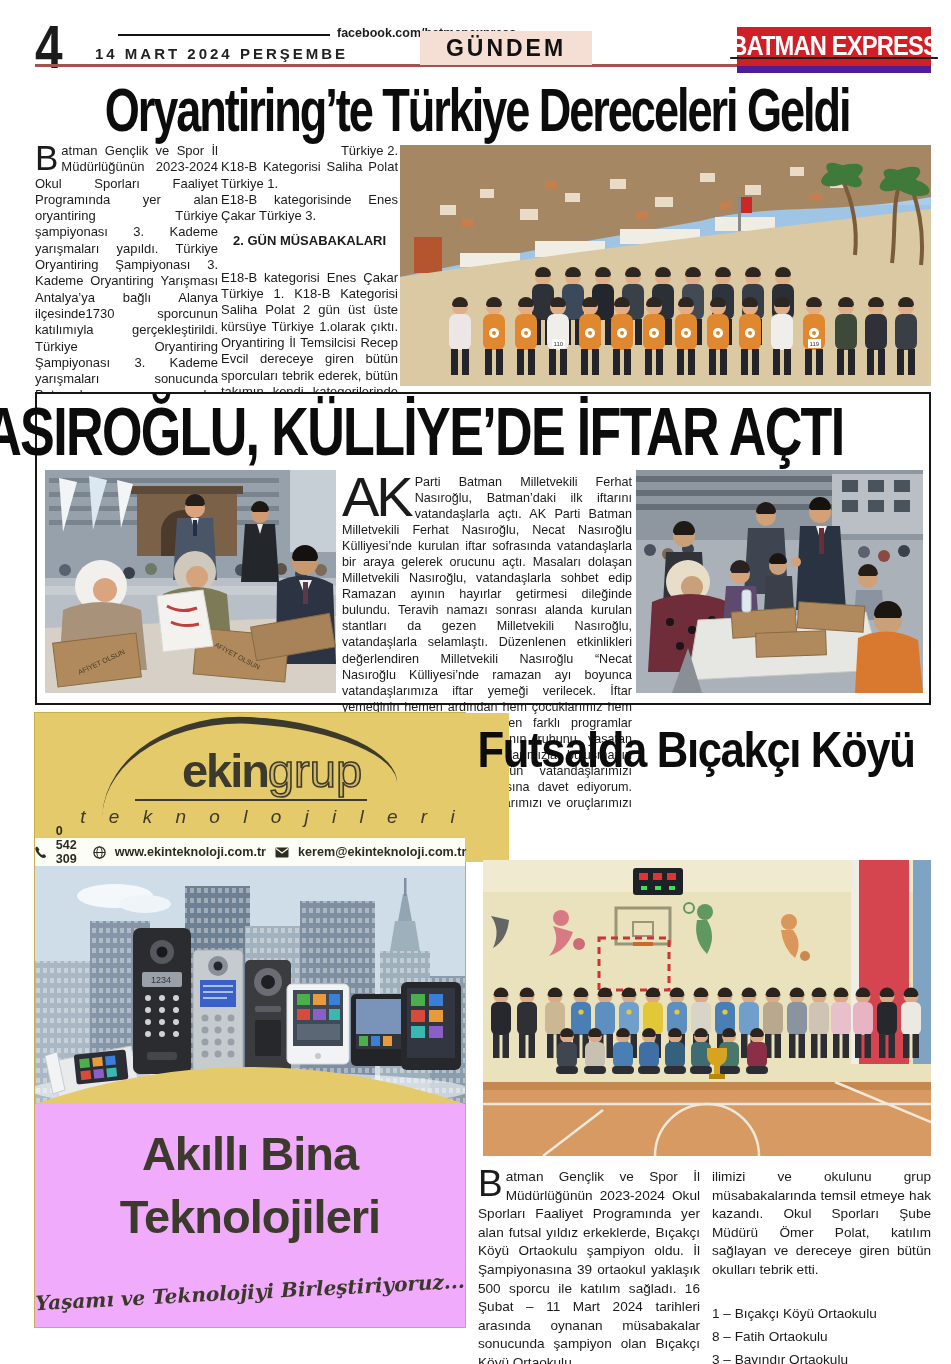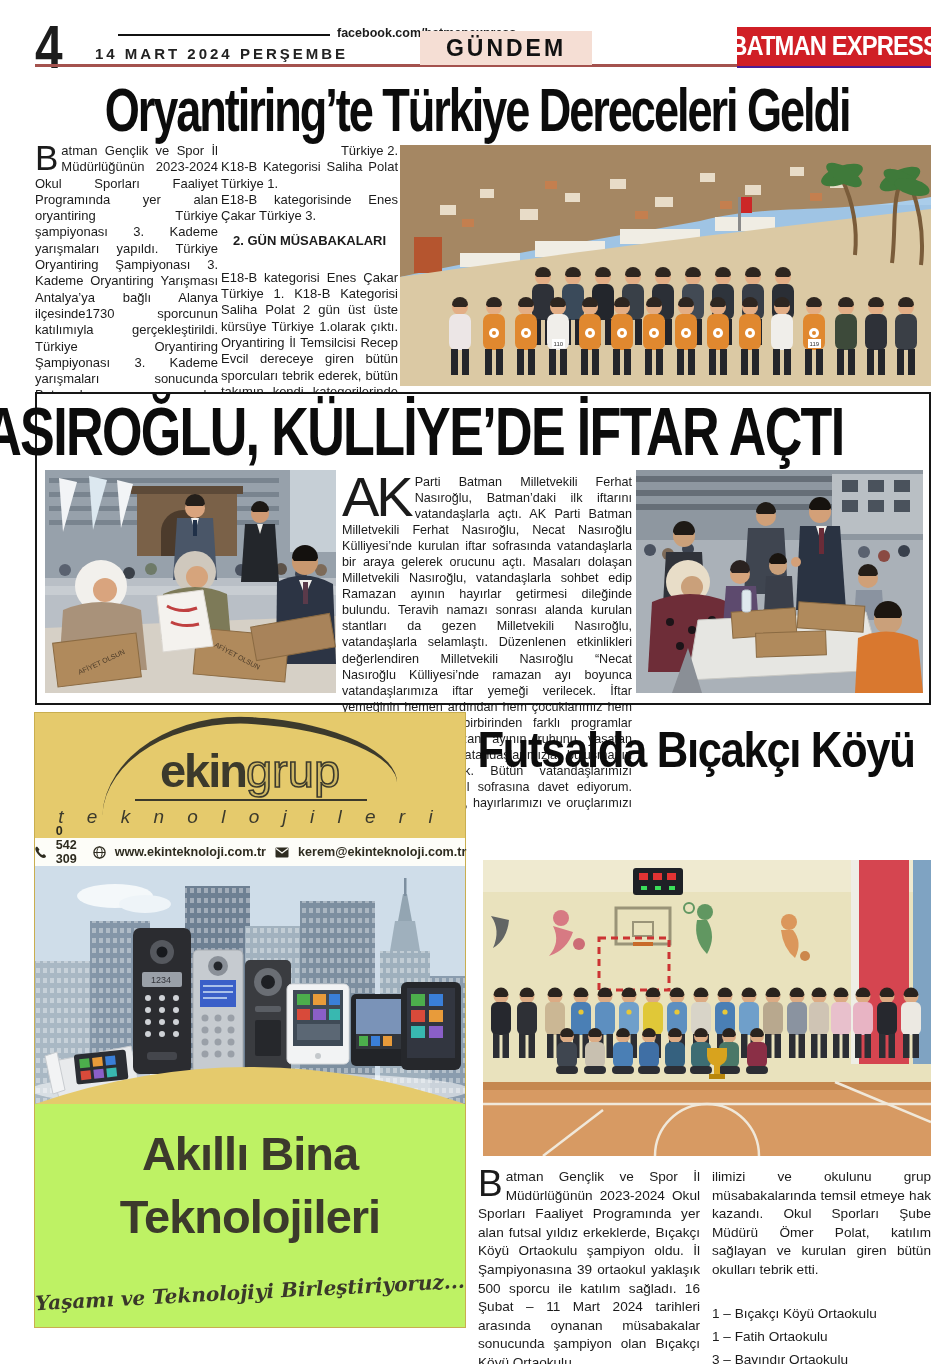--- a/index.html
+++ b/index.html
@@ -7,21 +7,21 @@
         font-family:"Liberation Sans",sans-serif;color:#1c1c1c;}
   .abs{position:absolute;}
   
   .pagenum{font-size:62px;font-weight:900;letter-spacing:-3px;transform:scaleX(.8);transform-origin:left top;line-height:1;}
   .fbrule{height:2px;background:#111;}
   .fbtext{font-size:12.5px;font-weight:700;}
   .date{font-size:15px;font-weight:700;letter-spacing:3px;color:#222;text-align:right;}
   .redrule{height:3px;background:#a4524e;}
   .gundem{background:#f5ded4;display:flex;align-items:center;justify-content:center;
           font-size:23px;font-weight:700;letter-spacing:3px;color:#111;}
-  .brand{background:#d01f26;border-bottom:2px solid #4c1d95;display:flex;align-items:center;justify-content:center;}
+  .brand{background:#d01f26;border-bottom:7px solid #4c1d95;display:flex;align-items:center;justify-content:center;text-decoration:underline;}
   .brand span{color:#fff;font-weight:900;font-size:27px;letter-spacing:-1px;transform:scaleX(.88);white-space:nowrap;}
   
   .hl-wrap{display:flex;justify-content:flex-end;align-items:center;overflow:visible;}
   .hl{font-weight:900;white-space:nowrap;color:#0c0c0c;line-height:1;}
   .hl1{font-size:55px;letter-spacing:-2.5px;transform:scale(.82,1.12);}
   .hl2{font-size:62px;letter-spacing:-2px;transform:scale(.84,1.12);}
   .hl3a{font-size:47px;letter-spacing:-1.5px;transform:scale(.93,1.08);}
   .hl3b{font-size:62px;letter-spacing:-1.5px;transform:scale(.95,1.05);}
   
   .body{font-size:13px;line-height:16.3px;text-align:justify;color:#1b1b1b;}
@@ -30,33 +30,33 @@
   .dropcap2{float:left;font-size:56px;line-height:46px;font-weight:400;letter-spacing:-3px;padding-right:4px;}
   .subhead{text-align:center;font-weight:700;margin:9px 0 20px 0;}
   .body2{font-size:12.6px;line-height:16.05px;}
   .body3{font-size:13.6px;line-height:18.6px;}
   .rank{font-size:13.6px;line-height:23px;text-align:left;}
   
   .artbox{border:2px solid #161616;background:#fff;}
   .photo{display:block;}
   
   .ad{background:#e5ca6c;outline:1px solid #c9ae4f;}
-  .ad-top{position:absolute;left:0;top:0;width:100%;height:149px;background:#e5ca6c;overflow:hidden;}
+  .ad-top{position:absolute;left:0;top:0;width:100%;height:149px;background:#e5ca6c;overflow:hidden;padding-left:44px;}
   .swoosh{position:absolute;left:70px;top:4px;width:292px;height:120px;border-top:7px solid #3c3a2c;
           border-radius:100% 100% 0 0/170% 90% 0 0;transform:rotate(4deg);}
   .ekin-line{position:absolute;left:0;top:34px;width:100%;text-align:center;line-height:1;}
   .ekin-bold{font-size:47px;font-weight:800;color:#3c3a2c;letter-spacing:-2px;}
   .ekin-light{font-size:47px;font-weight:300;color:rgba(60,58,44,.12);-webkit-text-stroke:1.6px #3c3a2c;letter-spacing:0px;}
   .ekin-rule{position:absolute;left:100px;top:86px;width:232px;height:2px;background:#3c3a2c;}
   .ekin-sub{position:absolute;left:0;top:93px;width:100%;text-align:center;font-size:19px;color:#3c3a2c;letter-spacing:9px;font-style:italic;}
   .contact{position:absolute;left:0;top:125px;width:100%;height:28px;background:#fdfdf8;display:flex;
            align-items:center;justify-content:center;gap:9px;font-size:12.6px;font-weight:700;color:#2e2c20;}
   .contact .ic{display:inline-flex;}
   .ad-city{position:absolute;left:0;top:153px;width:100%;height:238px;}
-  .ad-bottom{position:absolute;left:0;top:391px;width:100%;height:223px;background:#bef264;}
+  .ad-bottom{position:absolute;left:0;top:391px;width:100%;height:223px;background:#f0abfc;}
   .ad-title{position:absolute;left:0;top:18px;width:100%;text-align:center;font-size:47px;font-weight:800;
             color:#3c3a2c;line-height:1.35;letter-spacing:-1px;}
   .slogan{position:absolute;left:0;top:176px;width:100%;text-align:center;
           font-family:"DejaVu Serif",serif;font-style:italic;font-weight:700;font-size:20px;color:#3a382a;
           transform:rotate(-3deg);}
 </style>
 </head>
 <body>
 
 <div id="page">
@@ -640,22 +640,22 @@
       <circle cx="224" cy="296" r="52"></circle>
       <line x1="352" y1="222" x2="448" y2="262"></line>
       <line x1="60" y1="296" x2="120" y2="250"></line>
     </g>
   </svg>
 
   <div class="abs body body3" style="left:478px;top:1168px;width:222px;">
     <p><span class="dropcap" style="font-size:37px;line-height:31px;">B</span><span>atman Gençlik ve Spor İl Müdürlüğünün 2023-2024 Okul Sporları Faaliyet Programında yer alan futsal yıldız erkeklerde, Bıçakçı Köyü Ortaokulu şampiyon oldu.  İl Şampiyonasına 39 ortaokul yaklaşık 500 sporcu ile katılım sağladı. 16 Şubat – 11 Mart 2024 tarihleri arasında oynanan müsabakalar sonucunda şampiyon olan Bıçakçı Köyü Ortaokulu</span></p>
   </div>
   <div class="abs body body3" style="left:712px;top:1168px;width:219px;">
-    <p>ilimizi ve okulunu grup müsabakalarında temsil etmeye hak kazandı. Okul Sporları Şube Müdürü Ömer Polat, katılım sağlayan ve kurulan giren bütün okulları tebrik etti.</p>
+    <p>ilimizi ve okulunu grup müsabakalarında temsil etmeye hak kazandı. Okul Sporları Şube Müdürü Ömer Polat, katılım sağlayan ve dereceye giren bütün okulları tebrik etti.</p>
     <div class="rank" style="margin-top:22px;">
       <div>1 – Bıçakçı Köyü Ortaokulu</div>
-      <div>1 – Fatih Ortaokulu</div>
+      <div>8 – Fatih Ortaokulu</div>
       <div>3 – Bayındır Ortaokulu</div>
 
     </div>
   </div>
 
 </div>
 
 </body></html>

